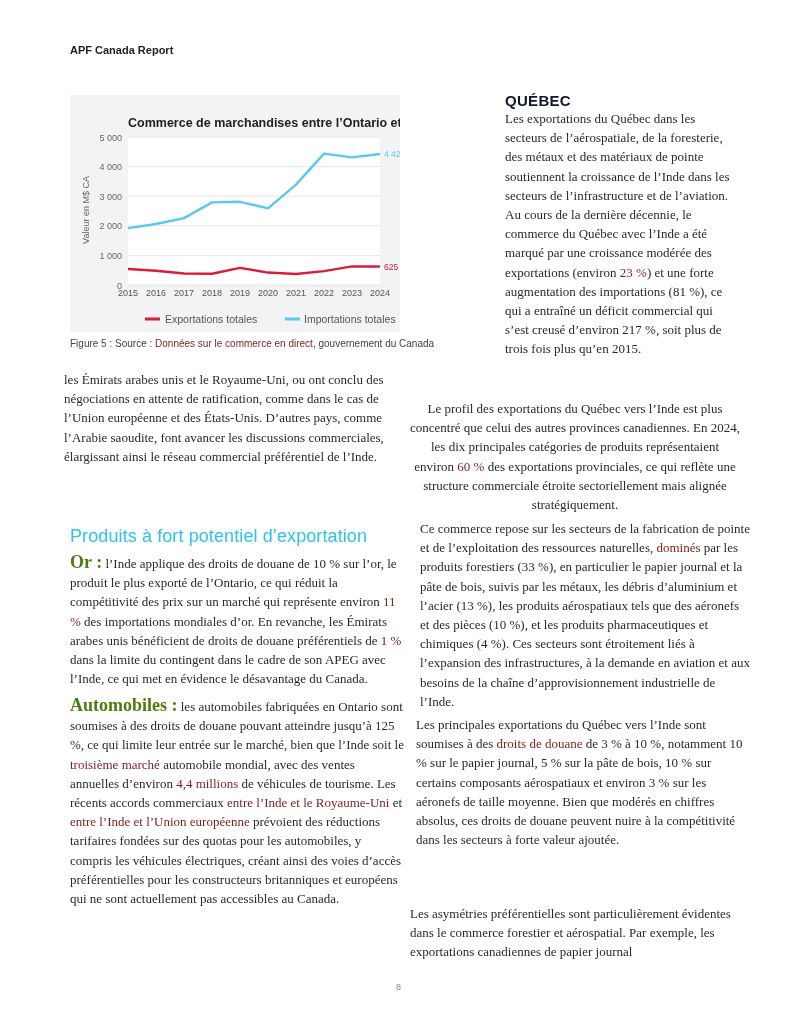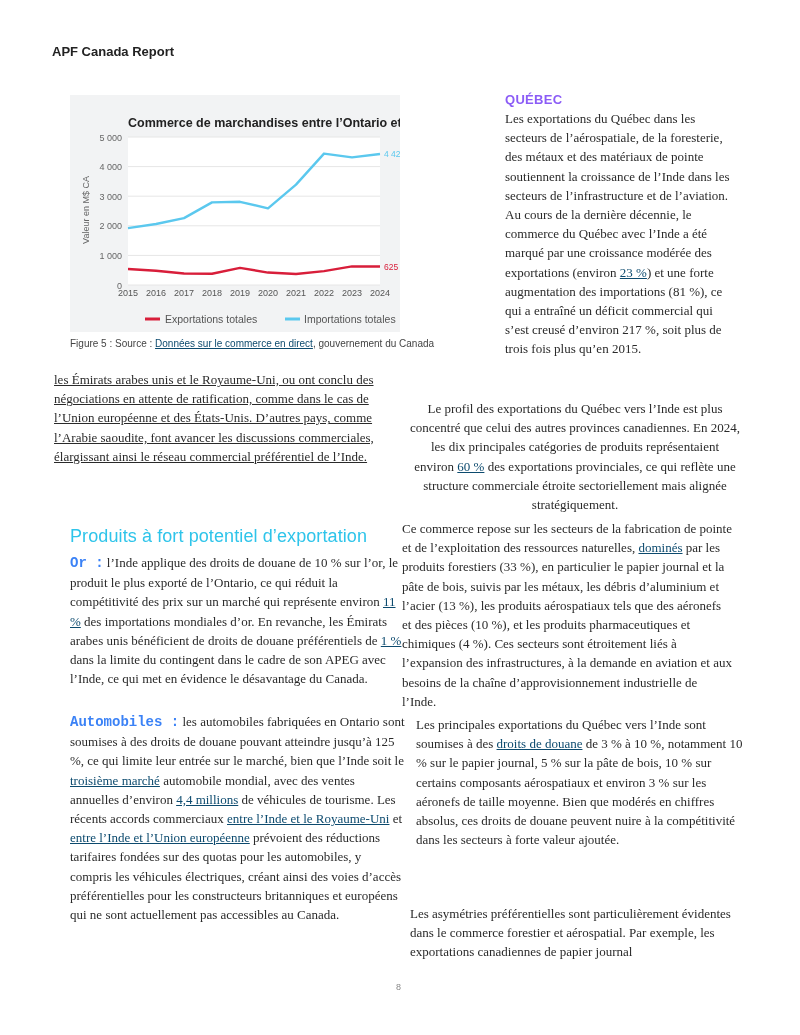--- a/index.html
+++ b/index.html
@@ -1,30 +1,30 @@
 <!DOCTYPE html>
 <html><head>
 <meta charset="utf-8">
 <style>
   html, body { margin:0; padding:0; background:#ffffff; }
   body { width:800px; height:1035px; position:relative; overflow:hidden; font-family:"Liberation Serif", serif; color:#2a2a2a; }
-  .header { position:absolute; left:52px; top:44px; font-family:"Liberation Sans", sans-serif; font-weight:bold; font-size:13px; color:#222;text-align:center; }
+  .header { position:absolute; left:70px; top:44px; font-family:"Liberation Sans", sans-serif; font-weight:bold; font-size:11px; color:#222;text-align:center; }
   .chart-box { position:absolute; left:70px; top:95px; width:330px; height:237px; background:#f2f3f4; }
   .caption { position:absolute; left:70px; top:338px; font-family:"Liberation Sans", sans-serif; font-size:10px; color:#444; }
-  a, .link { color:#0c4a6e; text-decoration:underline; }
+  a, .link { color:#7f1d1d; }
   .col-text { font-size:13px; line-height:19.2px; }
-  .left-top { position:absolute; left:54px; top:370px; width:330px;text-decoration:underline; }
+  .left-top { position:absolute; left:64px; top:370px; width:330px; }
   .section-title { position:absolute; left:70px; top:526px; font-family:"Liberation Sans", sans-serif; font-size:18px; color:#2ec4ea; font-weight:normal; letter-spacing:0.1px; }
   .left-or { position:absolute; left:70px; top:553px; width:335px; }
-  .left-auto { position:absolute; left:70px; top:712px; width:335px; }
-  .lead { font-family:Liberation Mono, monospace; font-weight:bold; font-size:14px; color:#3b82f6; }
-  .quebec-title { position:absolute; left:505px; top:92px; font-family:"Liberation Sans", sans-serif; font-weight:bold; color:#8b5cf6; font-size:13px; letter-spacing:0.3px; }
+  .left-auto { position:absolute; left:70px; top:696px; width:335px; }
+  .lead { font-family:Liberation Serif, serif; font-weight:bold; font-size:18px; color:#4d7c0f; }
+  .quebec-title { position:absolute; left:505px; top:92px; font-family:"Liberation Sans", sans-serif; font-weight:bold; color:#0f172a; font-size:15px; letter-spacing:0.3px; }
   .quebec-body { position:absolute; left:505px; top:109px; width:230px; }
   .right-p1 { position:absolute; left:410px; top:399px; width:330px;text-align:center; }
-  .right-p2 { position:absolute; left:402px; top:519px; width:330px; }
+  .right-p2 { position:absolute; left:420px; top:519px; width:330px; }
   .right-p3 { position:absolute; left:410px; top:715px; width:330px;margin-left:6px; }
   .right-p4 { position:absolute; left:410px; top:904px; width:330px; }
   p { margin:0; }
   .page-num { position:absolute; left:396px; top:982px; font-family:"Liberation Sans", sans-serif; font-size:9px; color:#888; }
   svg text { font-family:"Liberation Sans", sans-serif; }
 </style>
 </head>
 <body>
 
 <div class="header">APF Canada Report</div>

